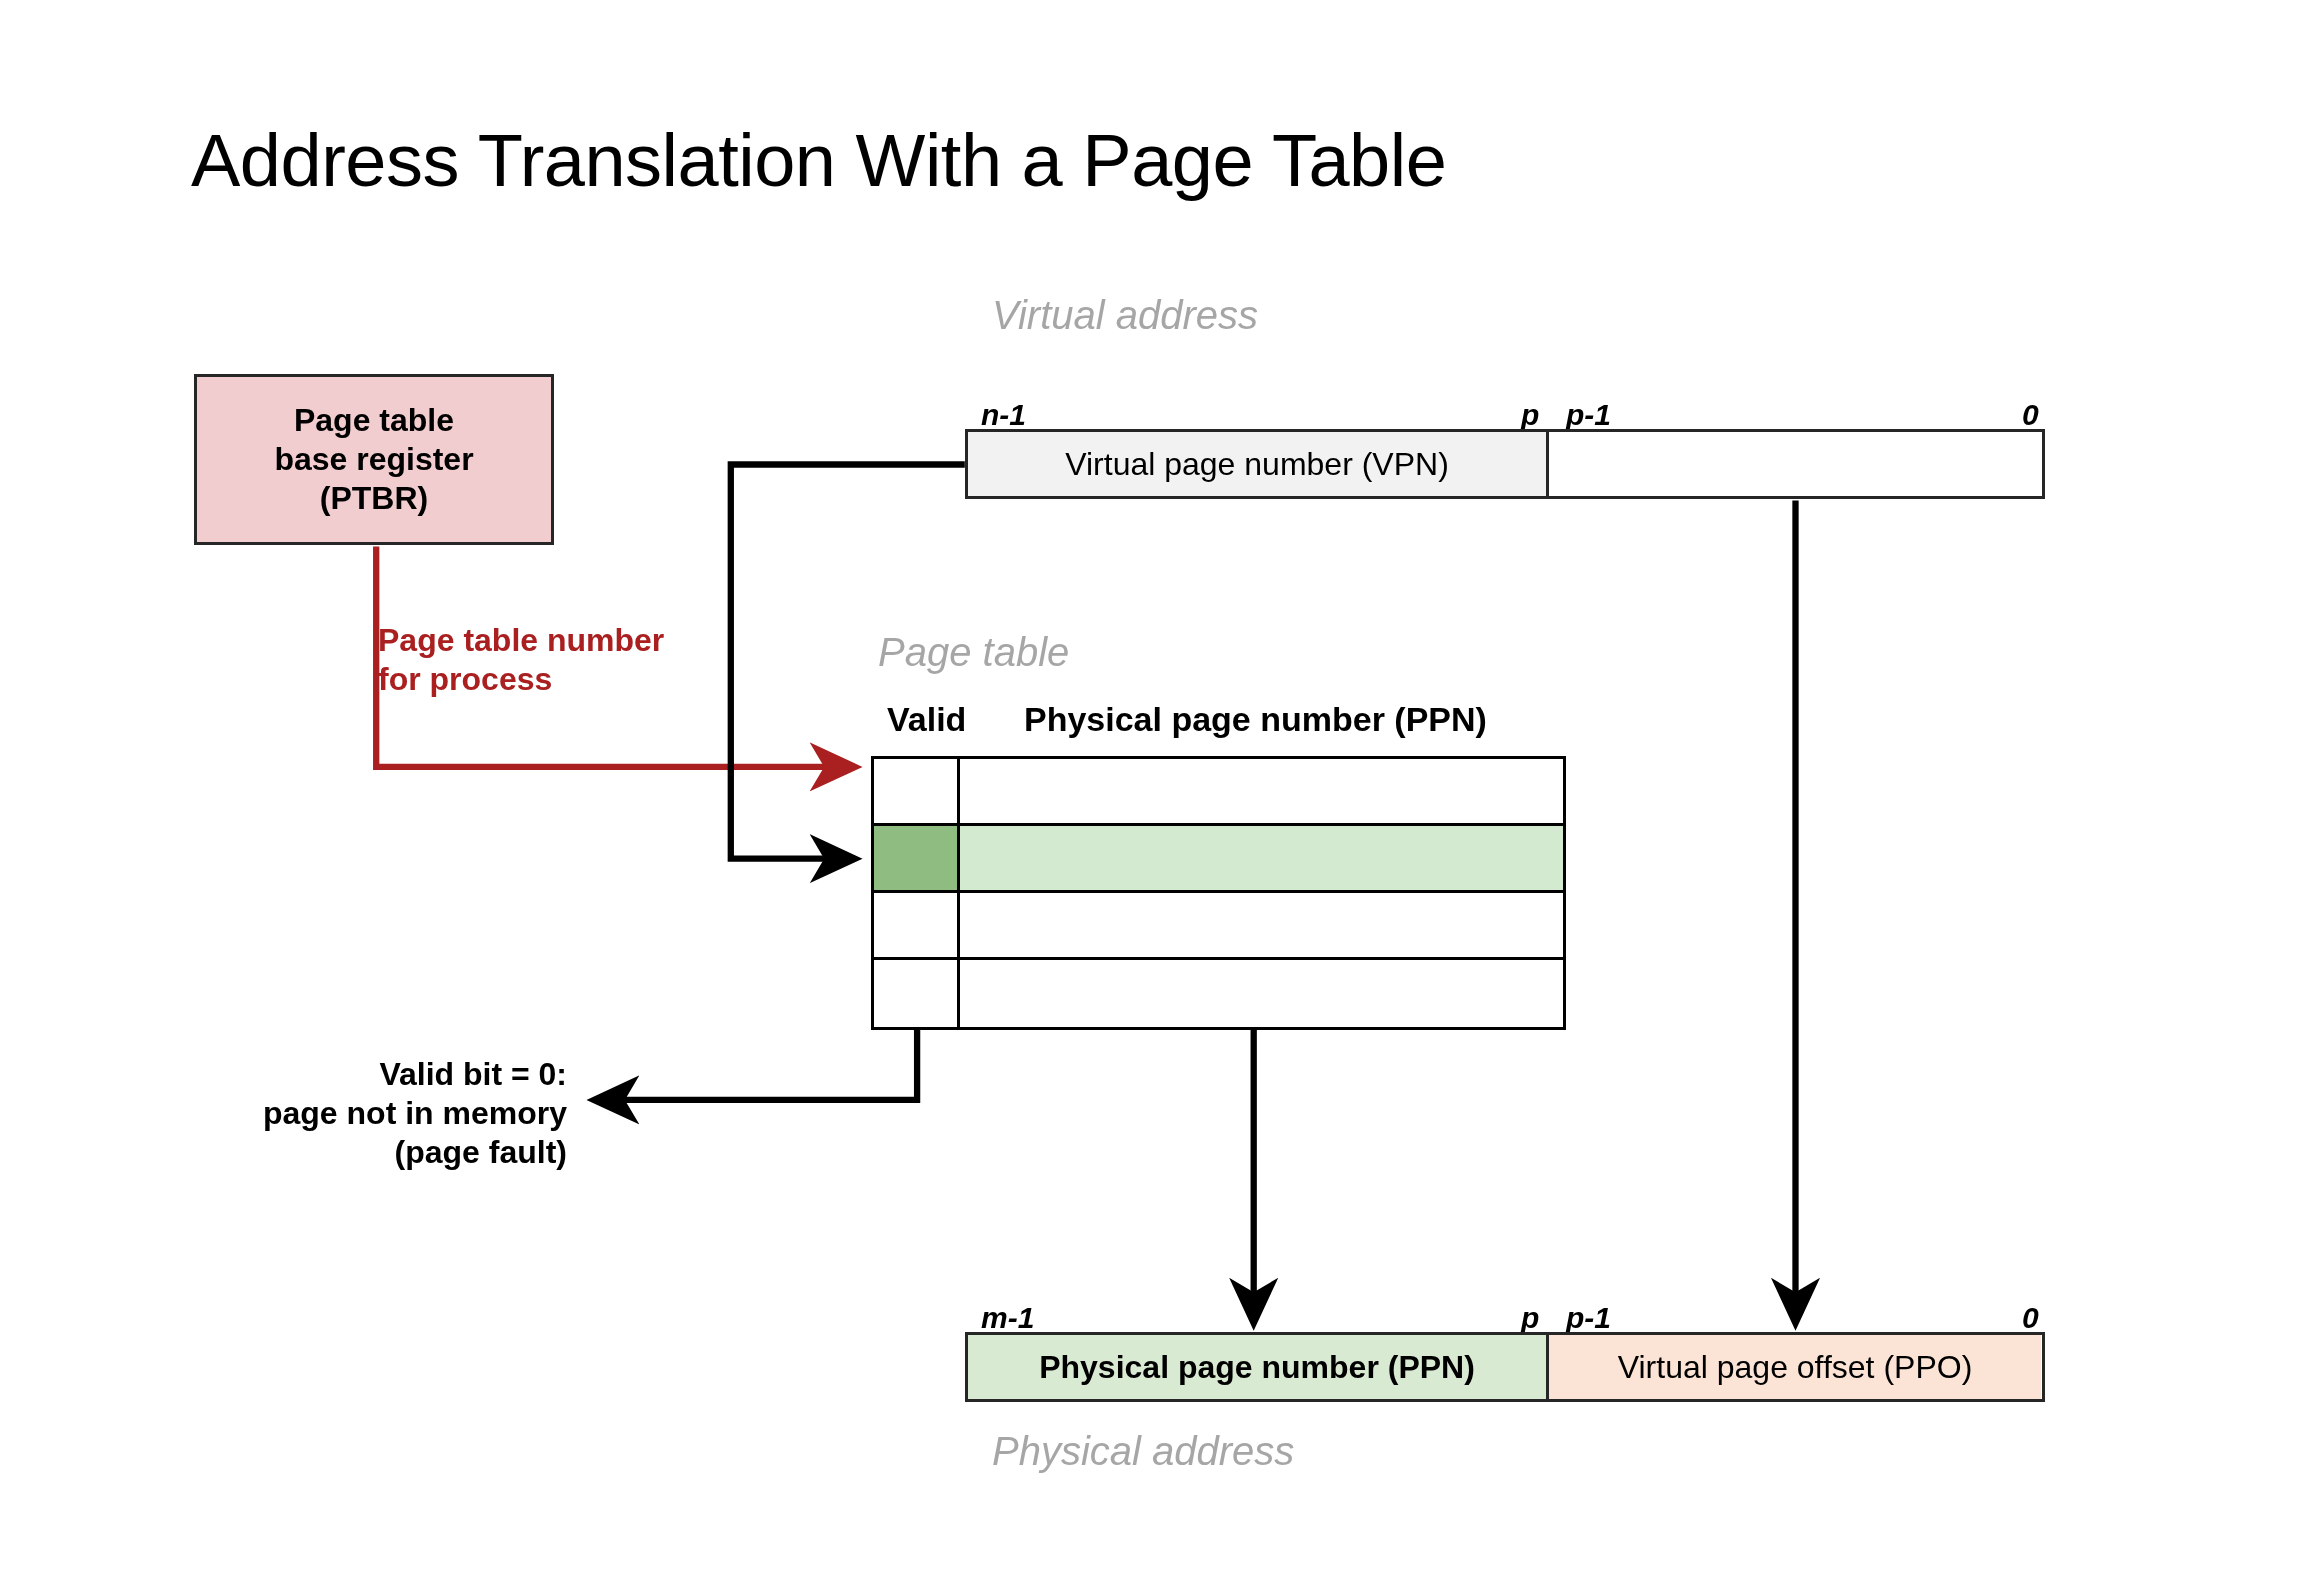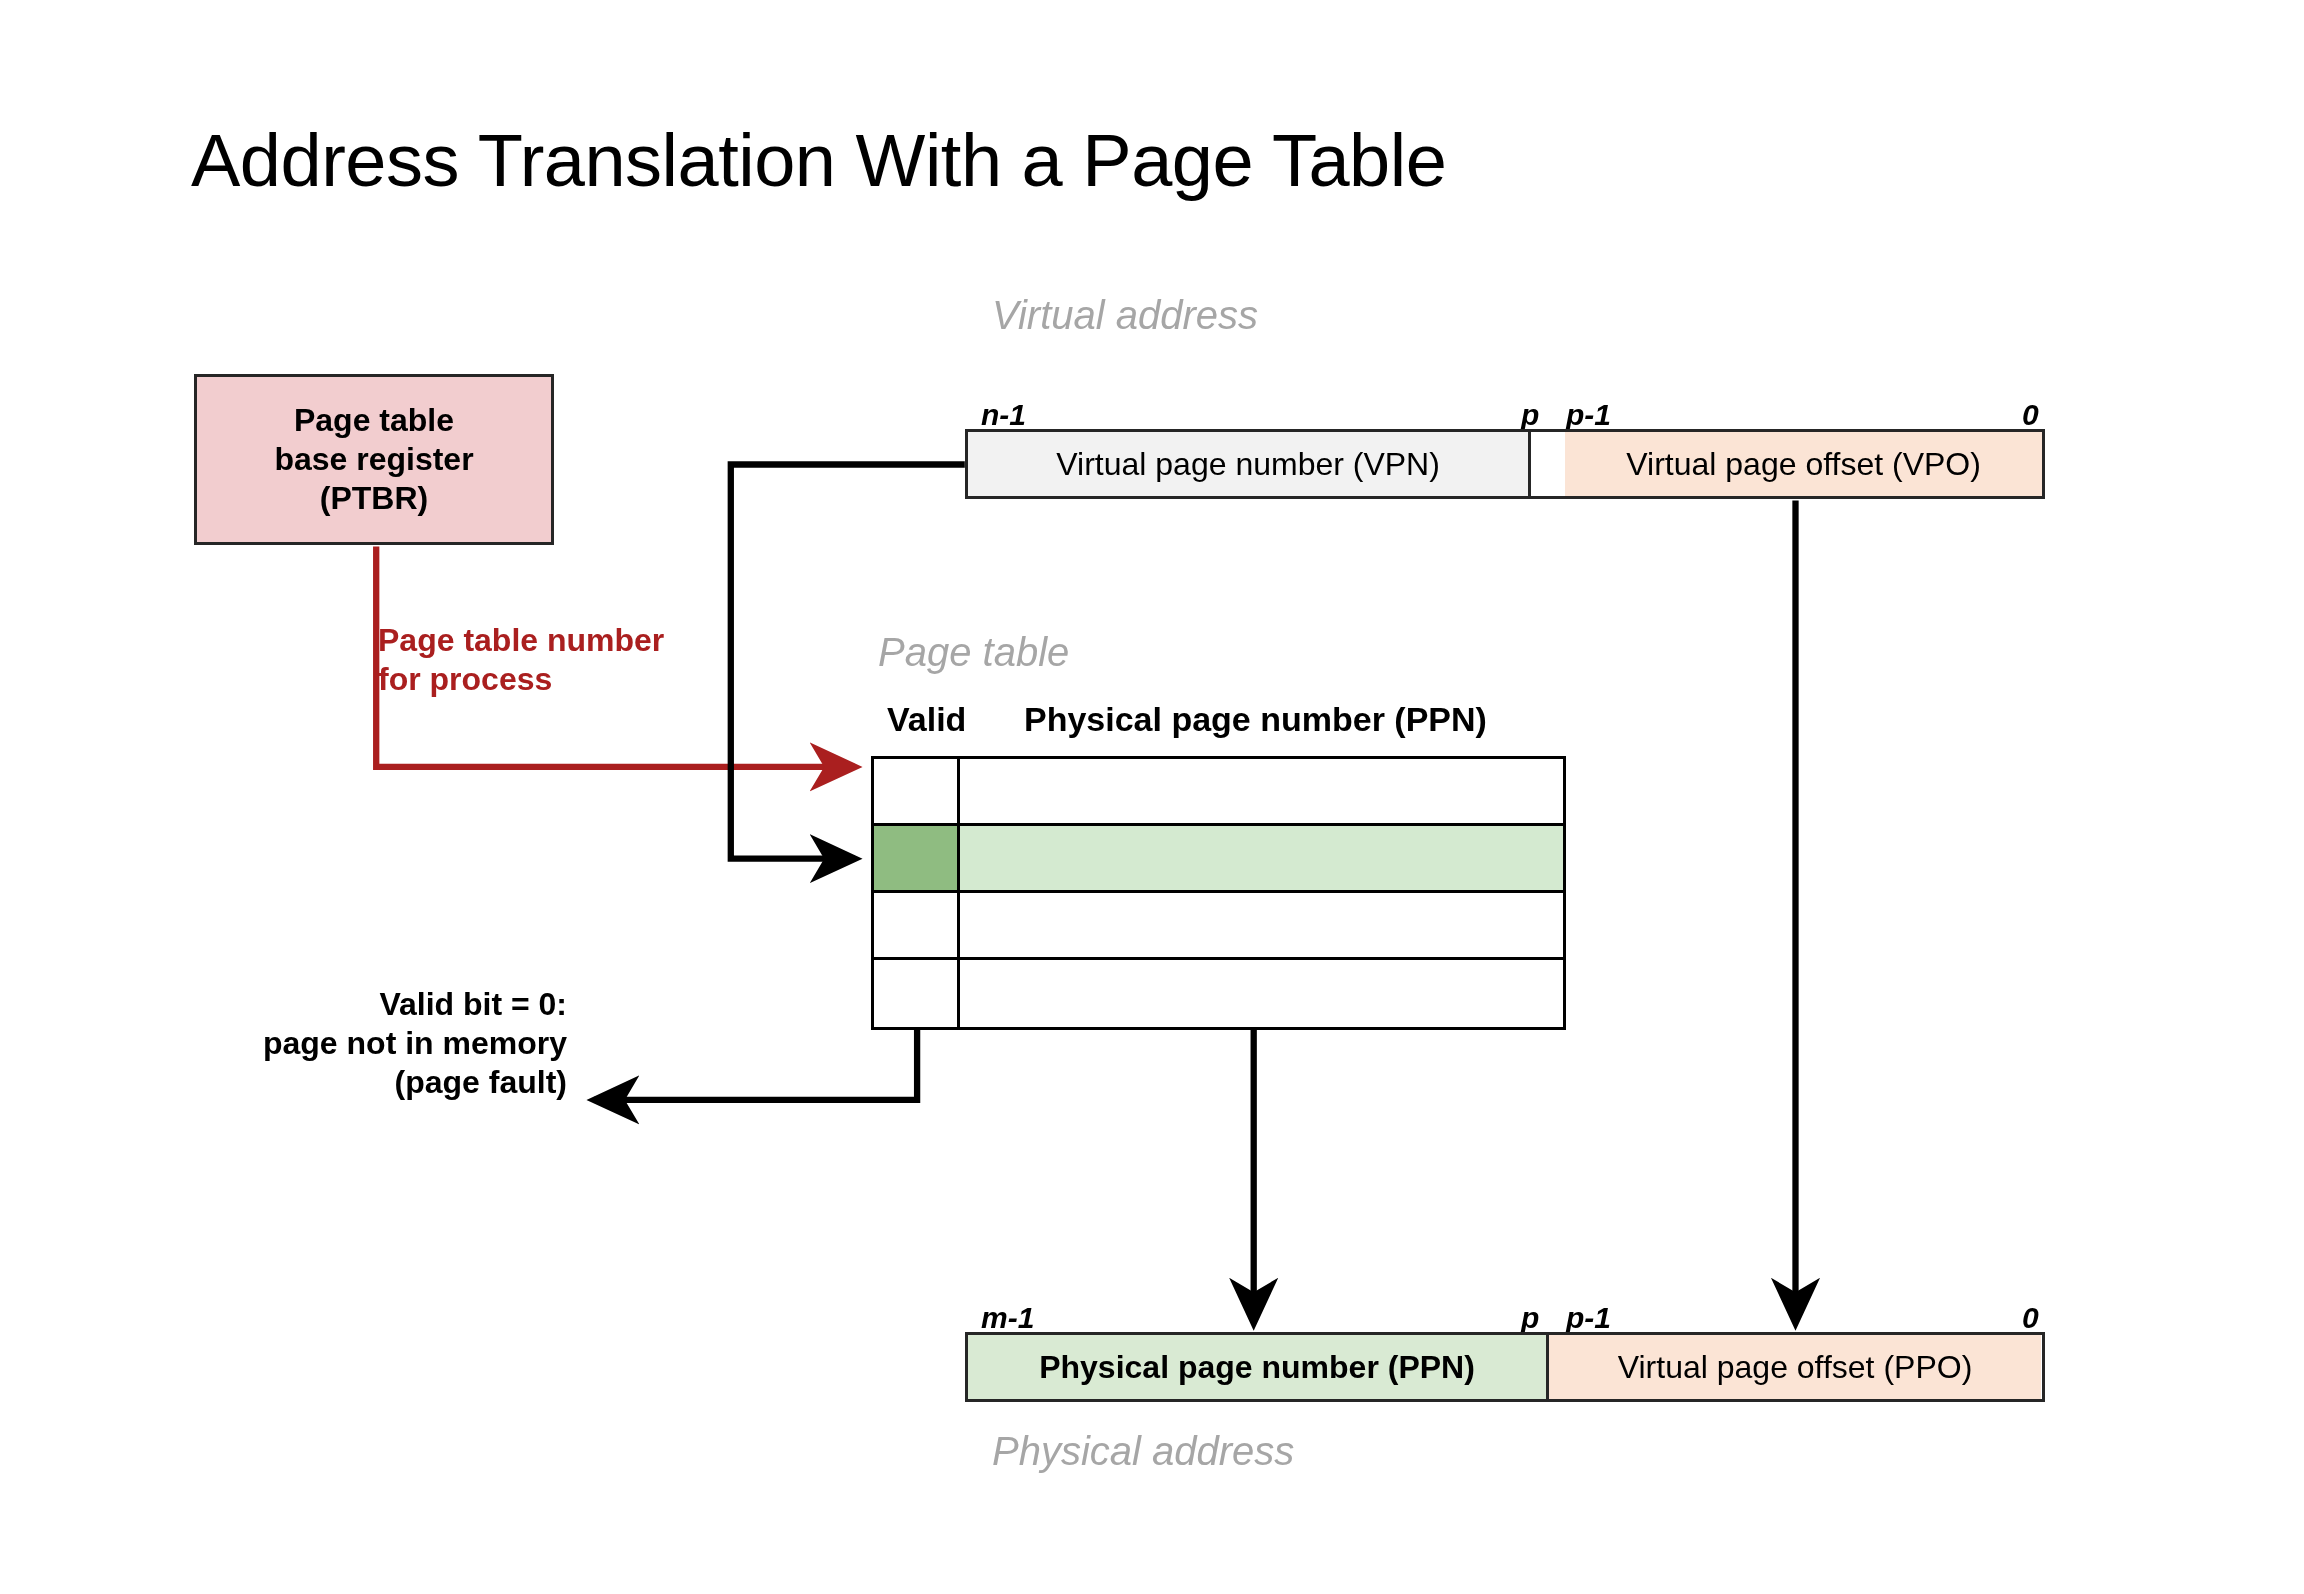--- a/index.html
+++ b/index.html
@@ -193,21 +193,21 @@
     font-weight: 700;
     color: #aa1f1f;
     line-height: 1.22;
     text-align: left;
   }
   #pt-addr-note span { display: block; }
 
   #page-fault-note {
     position: absolute;
     left: 135px;
-    top: 985px;
+    top: 1055px;
     width: 432px;
     font-size: 32px;
     font-weight: 700;
     color: #000000;
     line-height: 1.22;
     text-align: right;
   }
   #page-fault-note span { display: block; }
 </style>
 </head>
@@ -263,21 +263,20 @@
     <span>for process</span>
   </div>
 
   <div class="bitlabel" style="left:981px; top:378px;">n-1</div>
   <div class="bitlabel" style="left:1521px; top:378px;">p</div>
   <div class="bitlabel" style="left:1566px; top:378px;">p-1</div>
   <div class="bitlabel" style="left:2022px; top:378px;">0</div>
 
   <div class="addr-bar" id="virtual-address-bar">
     <div class="addr-seg" id="va-vpn">Virtual page number (VPN)</div>
-    <div class="addr-seg" id="va-vpo">Virtual page offset (VPO)</div>
   </div>
 
   <div id="page-table-headers">
     <div id="pt-header-valid">Valid</div>
     <div id="pt-header-ppn">Physical page number (PPN)</div>
   </div>
 
   <div id="page-table-grid">
     <div class="pt-row">
       <div class="pt-cell-valid"></div>

